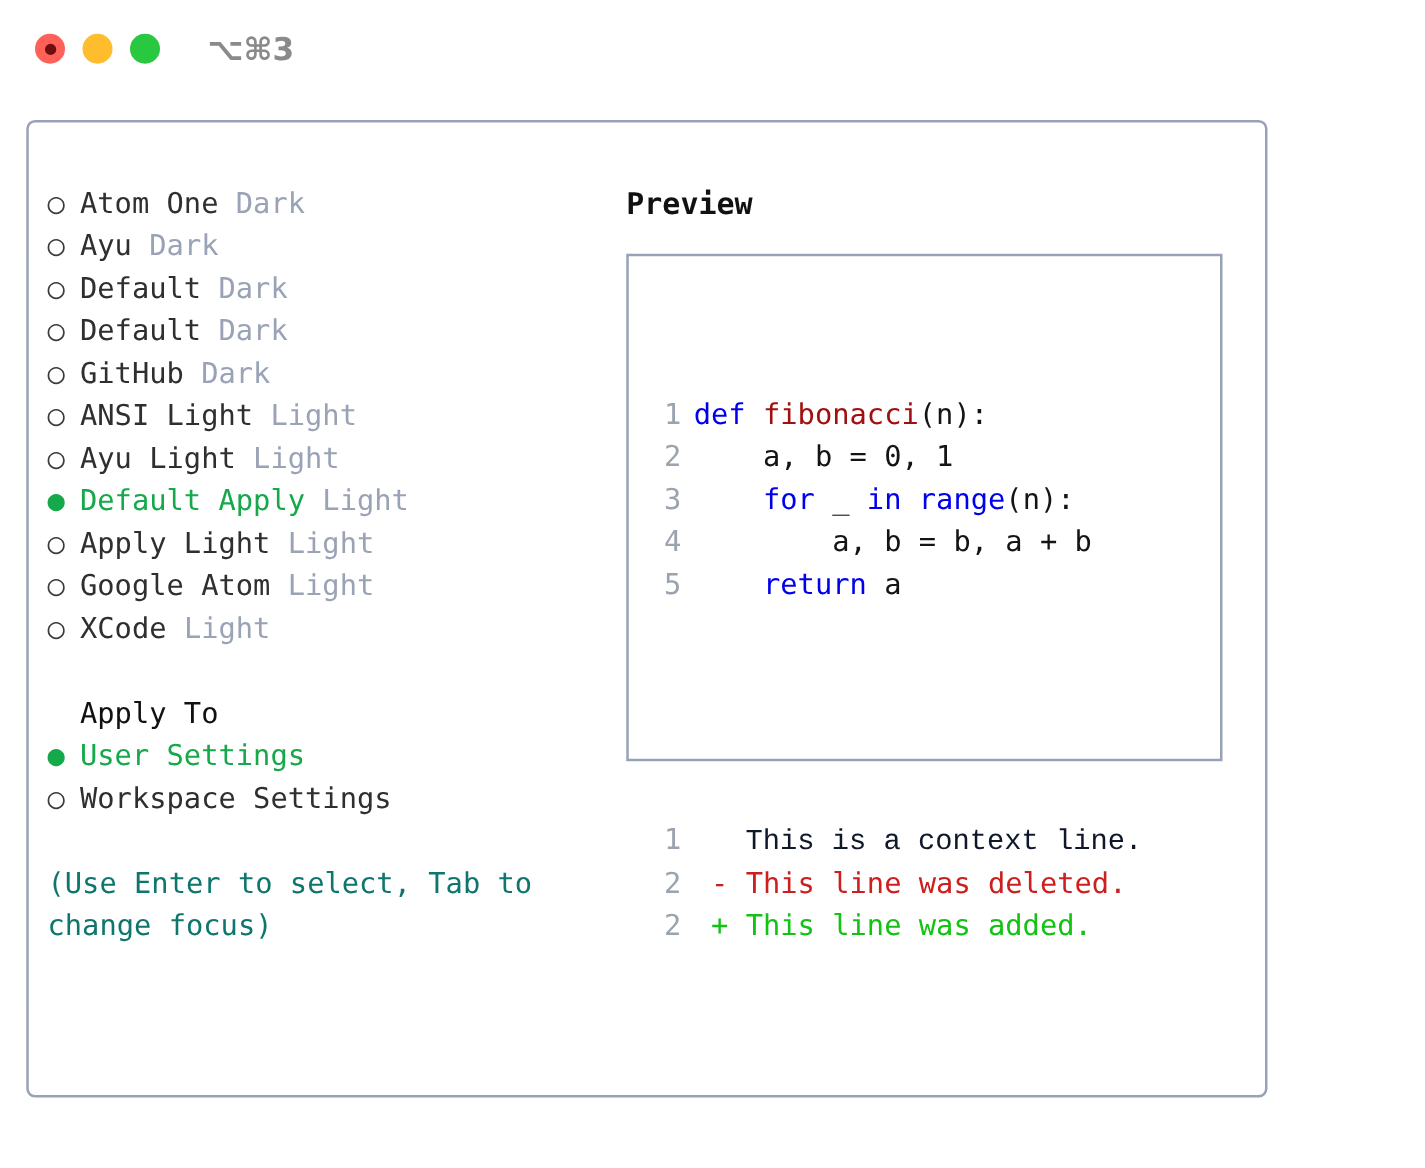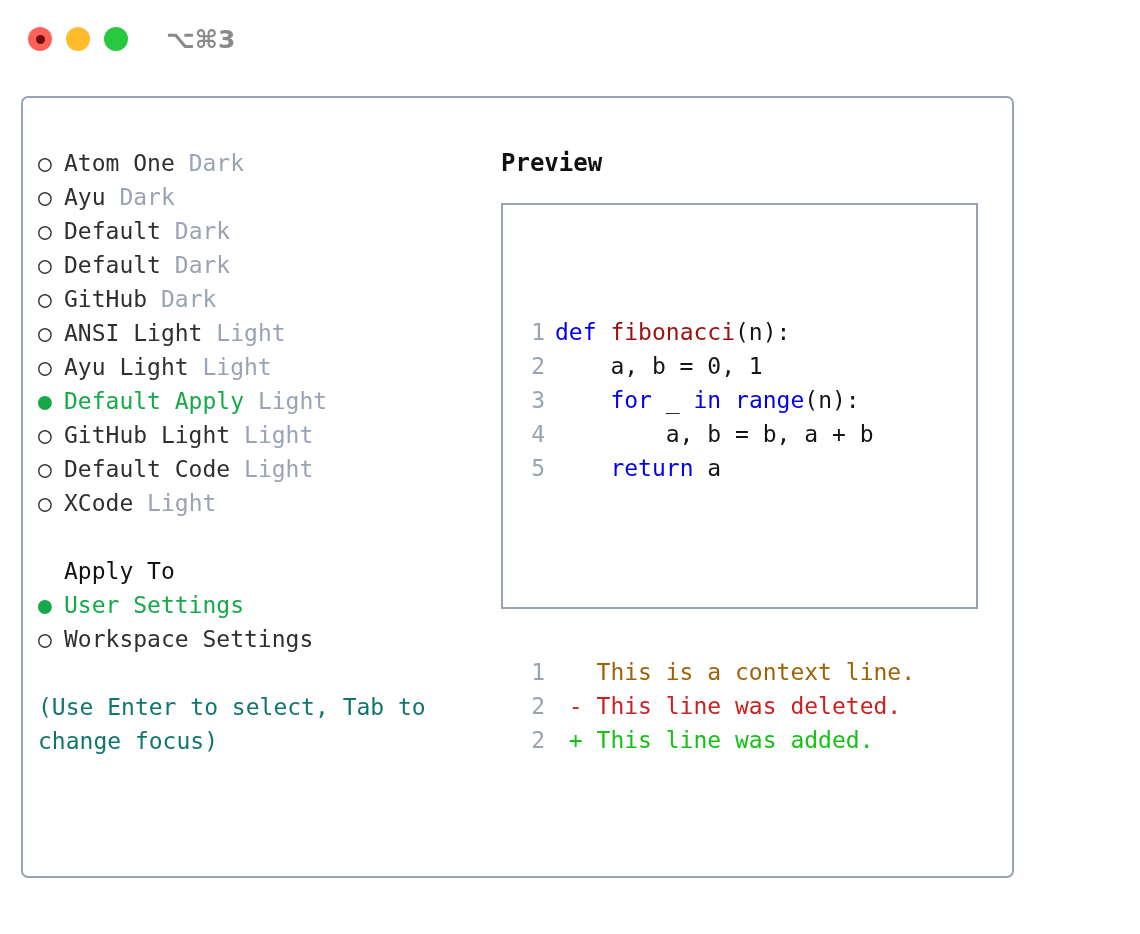--- a/index.html
+++ b/index.html
@@ -177,21 +177,21 @@
   .lnum {
     display: inline-block;
     width: 30px;
     text-align: right;
     color: #9aa3b0;
     margin-right: 10px;
   }
   .tok-kw   { color: #0000ee; }
   .tok-fn   { color: #a01010; }
   .tok-txt  { color: #141414; }
-  .tok-ctx  { color: #a16207; }
+  .tok-ctx  { color: #0f172a; font-family: Liberation Mono, monospace; }
   .tok-del  { color: #cc1f1f; }
   .tok-add  { color: #14c214; }
 
   .diff-gap { height: 34px; }
 </style>
 </head>
 <body>
 
 <div class="window">
 
@@ -212,22 +212,22 @@
 
         <div id="theme-list">
             <div class="opt-row"><span class="marker">○</span><span class="opt-label">Atom One</span><span> </span><span class="opt-suffix">Dark</span></div>
             <div class="opt-row"><span class="marker">○</span><span class="opt-label">Ayu</span><span> </span><span class="opt-suffix">Dark</span></div>
             <div class="opt-row"><span class="marker">○</span><span class="opt-label">Default</span><span> </span><span class="opt-suffix">Dark</span></div>
             <div class="opt-row"><span class="marker">○</span><span class="opt-label">Default</span><span> </span><span class="opt-suffix">Dark</span></div>
             <div class="opt-row"><span class="marker">○</span><span class="opt-label">GitHub</span><span> </span><span class="opt-suffix">Dark</span></div>
             <div class="opt-row"><span class="marker">○</span><span class="opt-label">ANSI Light</span><span> </span><span class="opt-suffix">Light</span></div>
             <div class="opt-row"><span class="marker">○</span><span class="opt-label">Ayu Light</span><span> </span><span class="opt-suffix">Light</span></div>
             <div class="opt-row selected"><span class="marker">●</span><span class="opt-label">Default Apply</span><span> </span><span class="opt-suffix">Light</span></div>
-            <div class="opt-row"><span class="marker">○</span><span class="opt-label">GitHub Light</span><span> </span><span class="opt-suffix">Light</span></div>
-            <div class="opt-row"><span class="marker">○</span><span class="opt-label">Default Code</span><span> </span><span class="opt-suffix">Light</span></div>
+            <div class="opt-row"><span class="marker">○</span><span class="opt-label">Apply Light</span><span> </span><span class="opt-suffix">Light</span></div>
+            <div class="opt-row"><span class="marker">○</span><span class="opt-label">Google Atom</span><span> </span><span class="opt-suffix">Light</span></div>
             <div class="opt-row"><span class="marker">○</span><span class="opt-label">XCode</span><span> </span><span class="opt-suffix">Light</span></div>
           </div>
 
         <div class="spacer-block"></div>
 
         <div class="apply-head">Apply To</div>
 
         <div id="apply-list">
             <div class="opt-row selected"><span class="marker">●</span><span class="opt-label">User Settings</span></div>
             <div class="opt-row"><span class="marker">○</span><span class="opt-label">Workspace Settings</span></div>

